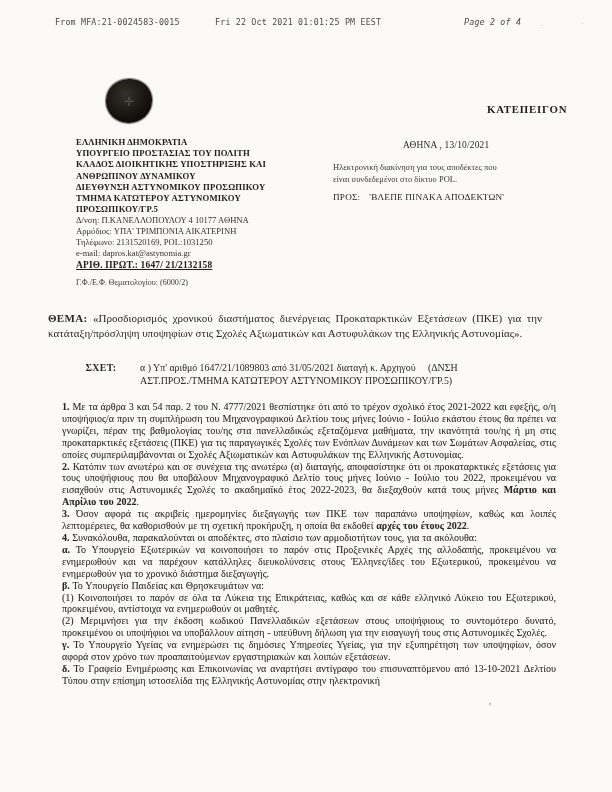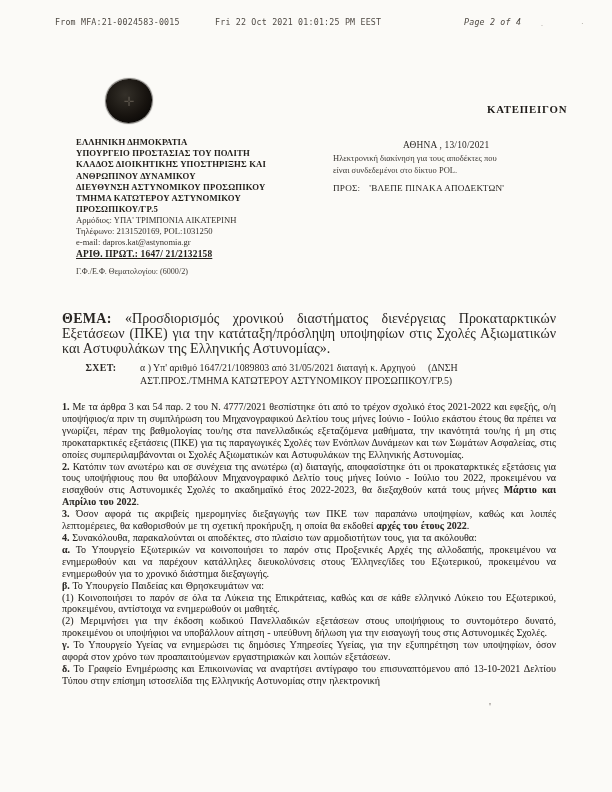--- a/index.html
+++ b/index.html
@@ -43,27 +43,27 @@
   
   .sender{position:absolute;left:76px;top:137px;width:285px;}
   .agency-line{font-weight:bold;font-size:8.7px;line-height:11.2px;letter-spacing:.15px;color:#23201c;}
   .contact-line{font-size:8.6px;line-height:11px;color:#34302b;}
   .protocol{font-weight:bold;font-size:9.4px;text-decoration:underline;margin-top:1px;letter-spacing:.2px;color:#23201c;}
   .file-ref{font-size:8.1px;margin-top:8px;color:#3b3732;}
 
   
   .meta{position:absolute;left:333px;top:140px;width:256px;}
   .city-date{font-size:9.4px;margin-left:70px;letter-spacing:.2px;}
-  .dist{font-size:8.5px;line-height:11.5px;margin-top:3px;color:#3b3732;}
+  .dist{font-size:8.5px;line-height:11.5px;margin-top:12px;color:#3b3732;}
   .to-row{margin-top:7px;font-size:9.2px;letter-spacing:.2px;}
   .to-label{margin-right:9px;}
 
   
-  .subject{position:absolute;left:62px;top:311px;width:494px;
-    font-size:14px;line-height:15.2px;text-align:justify;}
+  .subject{position:absolute;left:48px;top:311px;width:494px;
+    font-size:11px;line-height:15.2px;text-align:justify;}
   .subject .label{font-weight:bold;letter-spacing:.3px;}
 
   
   .reference{position:absolute;left:62px;top:361px;display:flex;font-size:9.9px;line-height:13px;}
   .ref-label{font-weight:bold;width:78px;flex:none;letter-spacing:.3px;text-align:center;}
   .ref-lines{width:380px;}
 
   
   .body-text{position:absolute;left:62px;top:401px;width:494px;
     font-size:10px;line-height:11.9px;text-align:justify;word-spacing:.3px;
@@ -94,20 +94,21 @@
     <div>
         <div class="agency-line">ΕΛΛΗΝΙΚΗ ΔΗΜΟΚΡΑΤΙΑ</div>
         <div class="agency-line">ΥΠΟΥΡΓΕΙΟ ΠΡΟΣΤΑΣΙΑΣ ΤΟΥ ΠΟΛΙΤΗ</div>
         <div class="agency-line">ΚΛΑΔΟΣ ΔΙΟΙΚΗΤΙΚΗΣ ΥΠΟΣΤΗΡΙΞΗΣ ΚΑΙ</div>
         <div class="agency-line">ΑΝΘΡΩΠΙΝΟΥ ΔΥΝΑΜΙΚΟΥ</div>
         <div class="agency-line">ΔΙΕΥΘΥΝΣΗ ΑΣΤΥΝΟΜΙΚΟΥ ΠΡΟΣΩΠΙΚΟΥ</div>
         <div class="agency-line">ΤΜΗΜΑ ΚΑΤΩΤΕΡΟΥ ΑΣΤΥΝΟΜΙΚΟΥ</div>
         <div class="agency-line">ΠΡΟΣΩΠΙΚΟΥ/ΓΡ.5</div>
       </div>
     <div>
+        <div class="contact-line">Δ/νση: Π.ΚΑΝΕΛΛΟΠΟΥΛΟΥ 4 10177 ΑΘΗΝΑ</div>
         <div class="contact-line">Αρμόδιος: ΥΠΑ' ΤΡΙΜΠΟΝΙΑ ΑΙΚΑΤΕΡΙΝΗ</div>
         <div class="contact-line">Τηλέφωνο: 2131520169, POL:1031250</div>
         <div class="contact-line">e-mail: dapros.kat@astynomia.gr</div>
       </div>
     <div class="protocol">ΑΡΙΘ. ΠΡΩΤ.: 1647/ 21/2132158</div>
     <div class="file-ref">Γ.Φ./Ε.Φ. Θεματολογίου: (6000/2)</div>
   </div>
 
   <div class="meta">
     <div class="city-date">ΑΘΗΝΑ , 13/10/2021</div>

